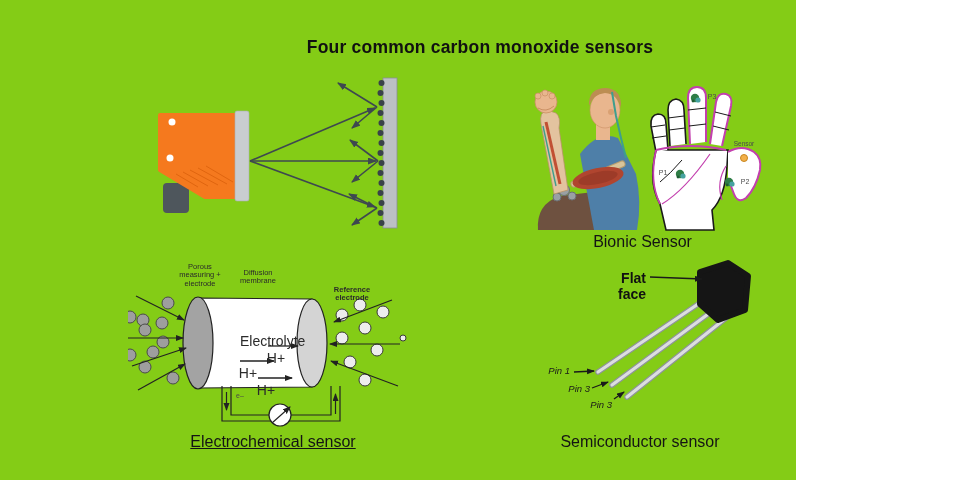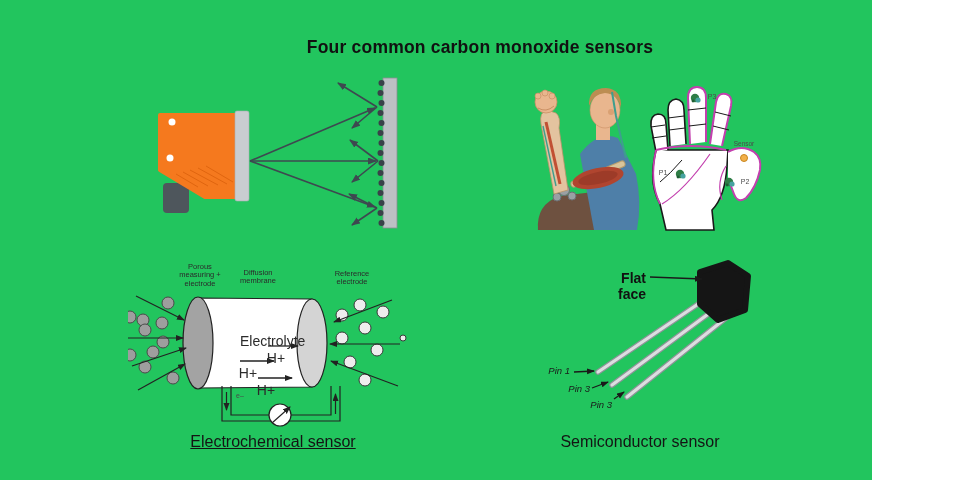--- a/index.html
+++ b/index.html
@@ -1,17 +1,17 @@
 <!DOCTYPE html>
 <html><head>
 <meta charset="utf-8">
 <style>
   html,body { margin:0; padding:0; background:#ffffff; }
   #canvas {
-    position:relative; width:872px; height:480px; background:#22c55e;
+    position:relative; width:796px; height:480px; background:#84cc16;
     font-family:"Liberation Sans", sans-serif; overflow:hidden;
   }
   .title {
     position:absolute; left:0; top:37px; width:960px; text-align:center;
     font-size:17.5px; font-weight:bold; color:#111111; letter-spacing:0.2px;
   }
   .panel { position:absolute; }
   .panel svg { position:absolute; left:0; top:0; }
   .caption {
     position:absolute; text-align:center; font-size:16px; color:#141414;
@@ -163,20 +163,21 @@
           <circle cx="183" cy="19" r="1.4" fill="#1F5E34"></circle>
         </g>
         <circle cx="234" cy="76" r="3.5" fill="#F3B04A" stroke="#C88620" stroke-width="1"></circle>
       </g>
     </svg>
     <div class="lbl tiny" style="left:144px; top:87px; width:18px;">P1</div>
     <div class="lbl tiny" style="left:226px; top:96px; width:18px;">P2</div>
     <div class="lbl tiny" style="left:193px; top:11px; width:18px;">P3</div>
     <div class="lbl tiny" style="left:218px; top:58px; width:32px; font-size:6.5px;">Sensor</div>
   </div>
+  <div class="caption" style="left:510px; top:233px; width:265px;">Bionic Sensor</div>
 
   <div class="panel" style="left:128px; top:258px; width:307px; height:170px;">
     <svg width="307" height="170" viewBox="0 0 307 170">
       <defs>
         <marker id="ahE" markerWidth="9" markerHeight="8" refX="7" refY="3" orient="auto" markerUnits="userSpaceOnUse">
           <path d="M0,0 L8,3 L0,6 Z" fill="#222222"></path>
         </marker>
       </defs>
 
       <g>
@@ -234,21 +235,21 @@
         <line x1="207.5" y1="156" x2="207.5" y2="136" marker-end="url(#ahE)"></line>
         <circle cx="152" cy="157" r="11" fill="#ffffff"></circle>
         <line x1="144" y1="165" x2="162" y2="149" marker-end="url(#ahE)"></line>
       </g>
     </svg>
     <div class="lbl small" style="left:42px;  top:5px;  width:60px;">Porous
 measuring +
 electrode</div>
     <div class="lbl small" style="left:100px; top:11px; width:60px;">Diffusion
 membrane</div>
-    <div class="lbl small" style="left:194px; top:12px; width:60px;">Reference
+    <div class="lbl small" style="left:194px; top:28px; width:60px;font-weight:bold;">Reference
 electrode</div>
     <div class="lbl mid" style="left:112px; top:57px; width:60px;">Electrolyte</div>
     <div class="lbl mid" style="left:138px; top:74px; width:20px;">H+</div>
     <div class="lbl mid" style="left:110px; top:89px; width:20px;">H+</div>
     <div class="lbl mid" style="left:128px; top:106px; width:20px;">H+</div>
     <div class="lbl tiny left" style="left:108px; top:134px; width:20px;">e–</div>
   </div>
   <div class="caption" style="left:128px; top:433px; width:290px;text-decoration:underline;">Electrochemical sensor</div>
 
   <div class="panel" style="left:528px; top:258px; width:224px; height:167px;">

